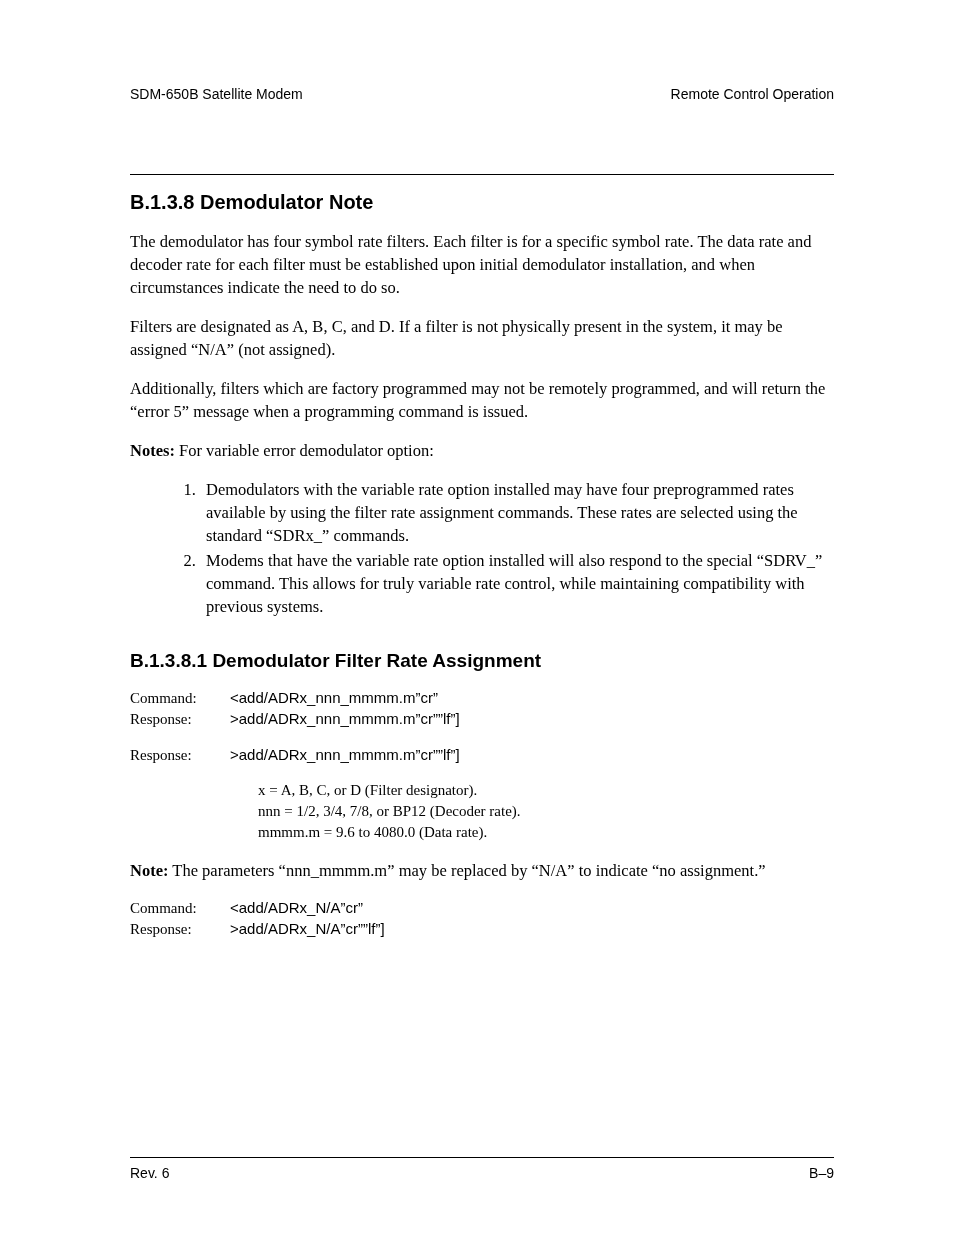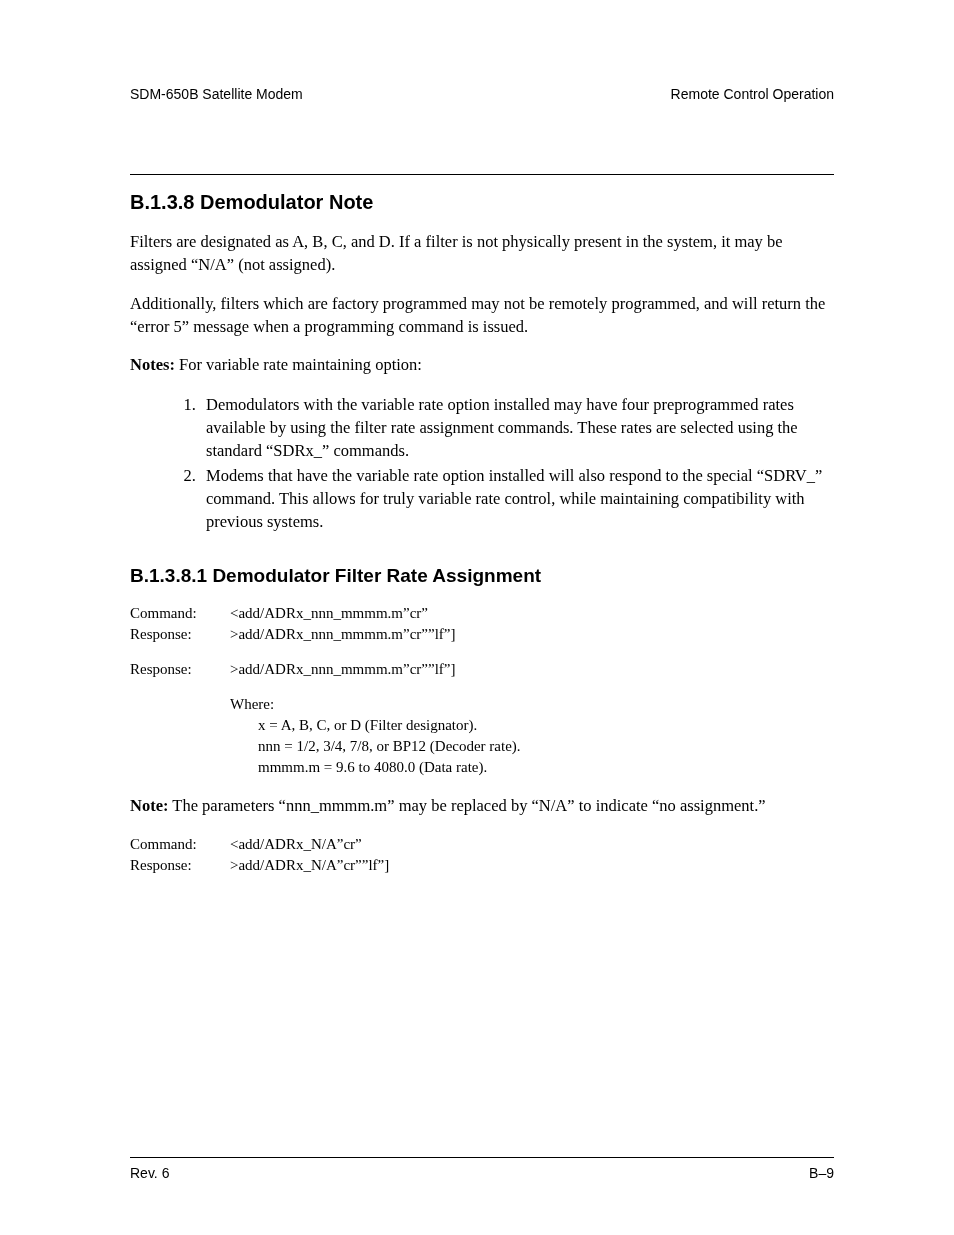--- a/index.html
+++ b/index.html
@@ -68,21 +68,21 @@
   }
   table.cmd td {
     vertical-align: top;
     padding: 0 8px 1px 0;
   }
   table.cmd td.label {
     width: 92px;
     white-space: nowrap;
   }
   .mono {
-    font-family: Liberation Serif, serif;
+    font-family: Liberation Sans, sans-serif;
     font-size: 15px;
     white-space: pre;
     margin-left: 36px;
   }
   .where-block {
     margin-left: 100px;
     font-size: 15px;
     line-height: 1.4;
     margin-bottom: 16px;
   }
@@ -118,25 +118,26 @@
 
   <div class="running-head">
     <span>SDM-650B Satellite Modem</span>
     <span>Remote Control Operation</span>
   </div>
 
   <hr class="rule">
 
   <h2 class="section">B.1.3.8  Demodulator Note</h2>
 
+  <p class="body">The demodulator has four symbol rate filters. Each filter is for a specific symbol rate. The data rate and decoder rate for each filter must be established upon initial demodulator installation, and when circumstances indicate the need to do so.</p>
   <p class="body">Filters are designated as A, B, C, and D. If a filter is not physically present in the system, it may be assigned “N/A” (not assigned).</p>
   <p class="body">Additionally, filters which are factory programmed may not be remotely programmed, and will return the “error 5” message when a programming command is issued.</p>
 
   <p class="notes-lead">
-    <b>Notes:</b><span> For variable rate maintaining option:</span>
+    <b>Notes:</b><span> For variable error demodulator option:</span>
   </p>
 
   <ol class="notes">
     <li>Demodulators with the variable rate option installed may have four preprogrammed rates available by using the filter rate assignment commands. These rates are selected using the standard “SDRx_” commands.</li>
     <li>Modems that have the variable rate option installed will also respond to the special “SDRV_” command. This allows for truly variable rate control, while maintaining compatibility with previous systems.</li>
   </ol>
 
   <h2 class="subsection">B.1.3.8.1  Demodulator Filter Rate Assignment</h2>
 
   <table class="cmd">
@@ -155,21 +156,20 @@
   <table class="cmd">
     <tbody>
     <tr>
       <td class="label">Response:</td>
       <td class="mono">&gt;add/ADRx_nnn_mmmm.m”cr””lf”]</td>
     </tr>
   </tbody>
     </table>
 
   <div class="where-block">
-    <div>Where:</div>
     <div class="indent">x = A, B, C, or D (Filter designator).</div>
     <div class="indent">nnn = 1/2, 3/4, 7/8, or BP12 (Decoder rate).</div>
     <div class="indent">mmmm.m = 9.6 to 4080.0 (Data rate).</div>
   </div>
 
   <p class="body">
     <b>Note:</b><span> The parameters “nnn_mmmm.m” may be replaced by “N/A” to indicate “no assignment.”</span>
   </p>
 
 

